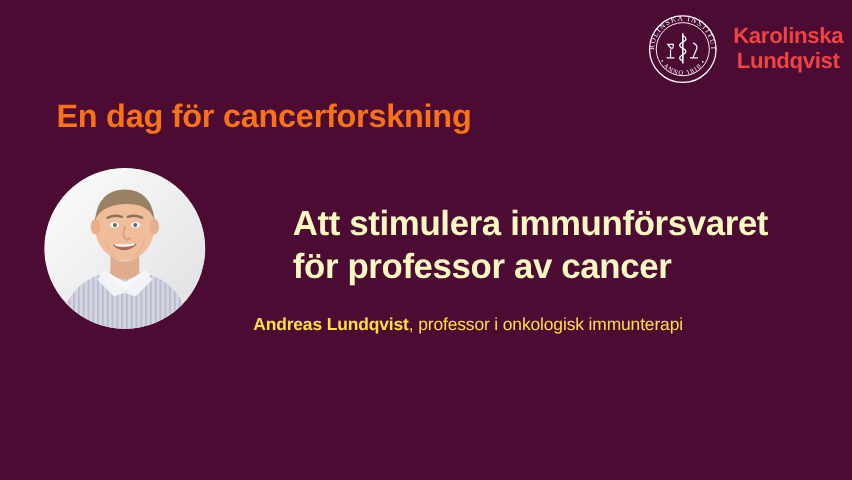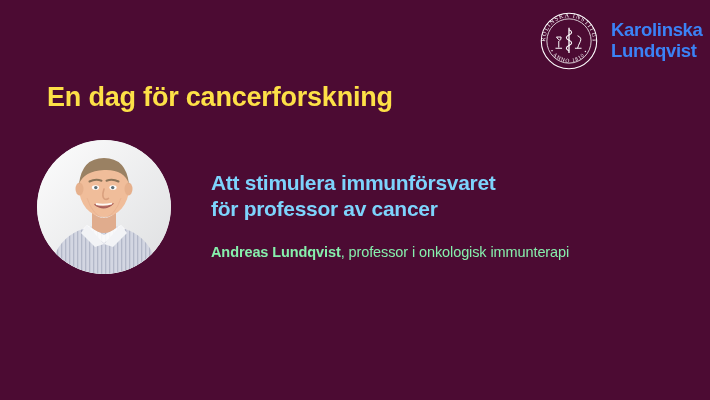--- a/index.html
+++ b/index.html
@@ -19,21 +19,21 @@
     background: #4c0b33;
   }
 
   
   #event-headline {
     position: absolute;
     left: 47px;
     top: 83px;
     font-size: 27px;
     font-weight: bold;
-    color: #fde047;
+    color: #f97316;
     letter-spacing: -0.2px;
     line-height: 1.1;
     white-space: nowrap;
   }
 
   
   #portrait {
     position: absolute;
     left: 37px;
     top: 140px;
@@ -46,53 +46,55 @@
   #portrait svg { display: block; width: 134px; height: 134px; }
 
   
   #talk-block {
     position: absolute;
     left: 211px;
     top: 170px;
     width: 470px;
   }
   #talk-title {
-    font-size: 21px;
+    font-size: 29px;
     font-weight: bold;
-    color: #7dd3fc;
+    color: #fef9c3;
     line-height: 1.23;
     letter-spacing: -0.3px;
+    margin-left: 33px;
   }
   #talk-title .l2 { display: block; }
   #speaker-line {
     margin-top: 21px;
     font-size: 14.5px;
-    color: #86efac;
+    color: #fde047;
     line-height: 1.3;
     letter-spacing: -0.1px;
     white-space: nowrap;
   }
   #speaker-line .sname { font-weight: bold; }
 
   
   #logo-lockup {
     position: absolute;
     left: 536px;
     top: 8px;
     display: flex;
     align-items: center;
     gap: 9px;
   }
   #ki-seal { width: 66px; height: 66px; display: block; }
   #ki-wordmark {
     font-size: 18.5px;
     font-weight: bold;
-    color: #3b82f6;
+    color: #ef4444;
     line-height: 1.12;
     letter-spacing: -0.3px;
+    text-align: center;
   }
   #ki-wordmark span { display: block; }
 
   
   #fan-graphic {
     position: absolute;
     left: 392px;
     top: -40px;
     width: 186px;
     height: 186px;

